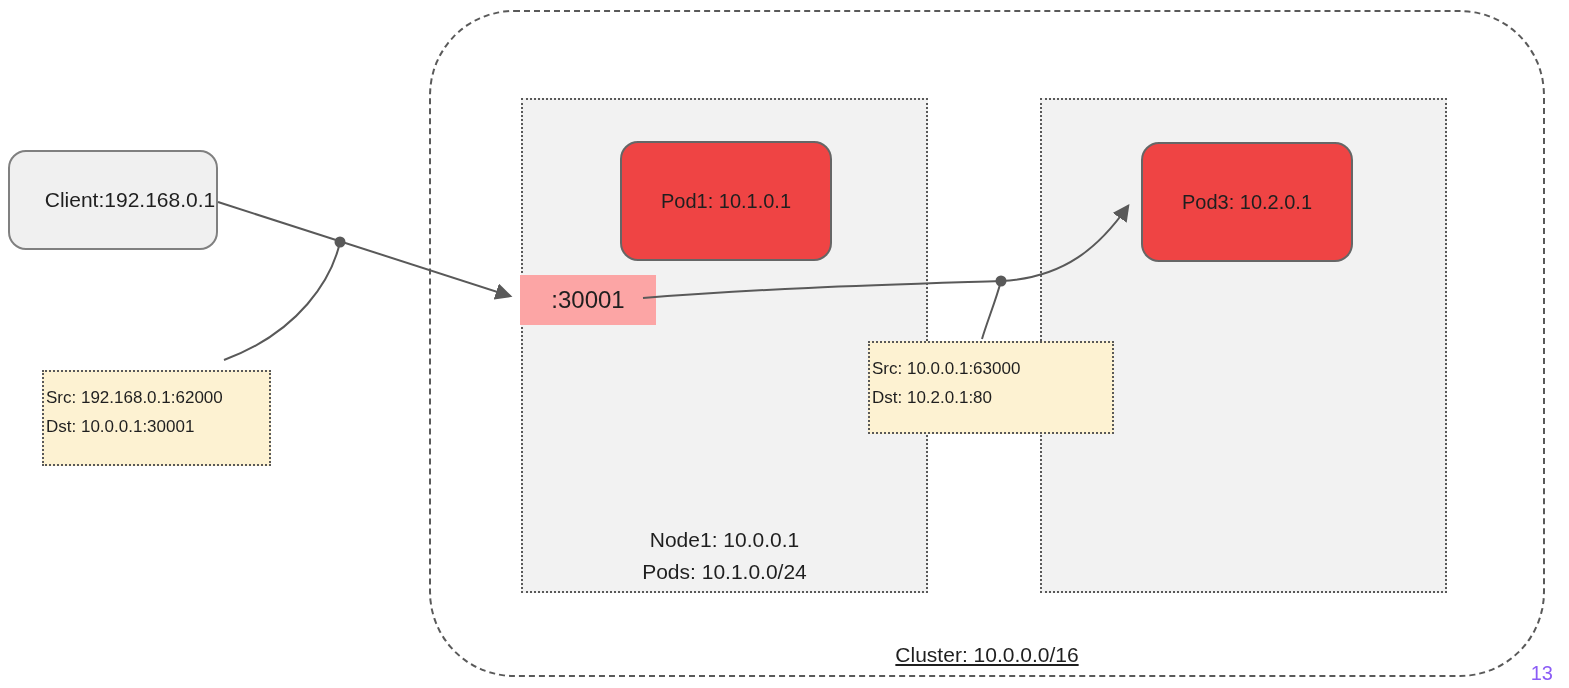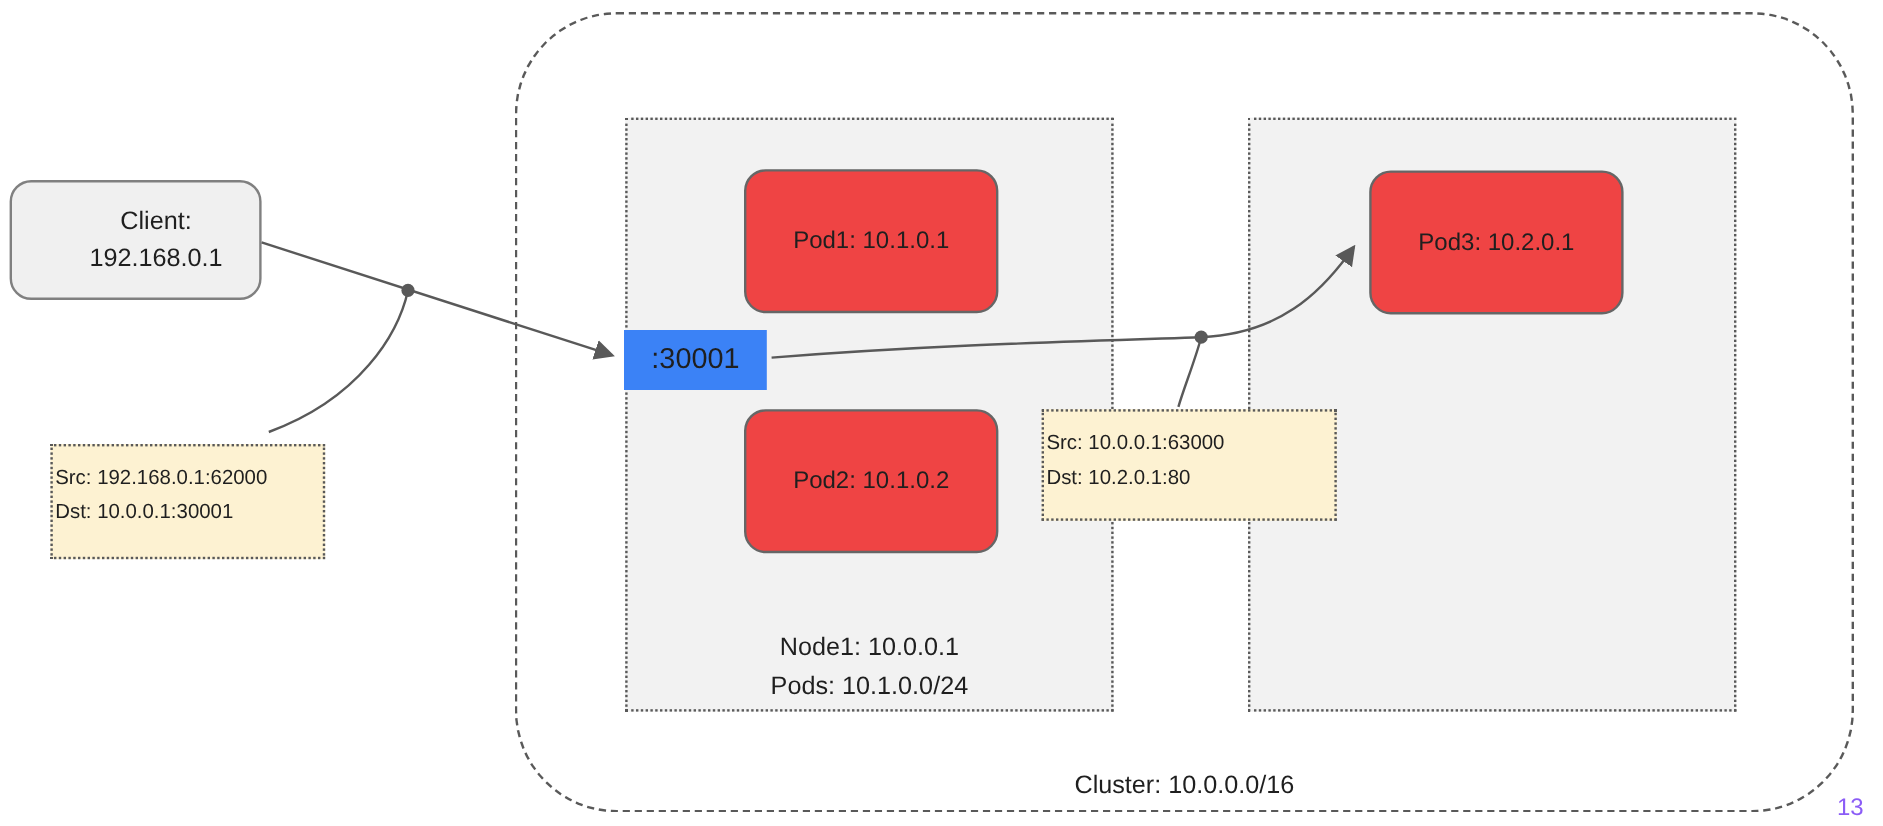--- a/index.html
+++ b/index.html
@@ -7,21 +7,21 @@
     position:relative; width:1569px; height:688px; overflow:hidden;
     font-family:"Liberation Sans", sans-serif; color:#1f1f1f; background:#ffffff;
   }
   
   .cluster {
     position:absolute; left:429px; top:10px; width:1116px; height:667px;
     border:2px dashed #595959; border-radius:85px; box-sizing:border-box;
   }
   .cluster-label {
     position:absolute; left:0; right:0; bottom:8px;
-    text-align:center; font-size:21px;
+    text-align:center; font-size:21px;text-decoration:underline;
   }
   
   .node {
     position:absolute; top:98px; width:407px; height:495px;
     background:#f2f2f2; border:2px dotted #595959; box-sizing:border-box;
   }
   .node-1 { left:521px; }
   .node-2 { left:1040px; }
   .node-label {
     position:absolute; left:0; right:0; bottom:4px;
@@ -34,27 +34,27 @@
     display:flex; align-items:center; justify-content:center;
     font-size:20px; box-sizing:border-box;
   }
   .pod-1 { left:97px; top:41px; }
   .pod-2 { left:97px; top:241px; }
   .pod-3 { left:99px; top:42px; }
   
   .client-box {
     position:absolute; left:8px; top:150px; width:210px; height:100px;
     background:#f0f0f0; border:2px solid #808080; border-radius:18px;
-    display:flex; flex-direction:column; align-items:center; justify-content:center;
+    display:flex; flex-direction:row; align-items:center; justify-content:center;
     font-size:21px; line-height:1.5; box-sizing:border-box;padding-left:34px;
   }
   
   .nodeport {
-    position:absolute; left:520px; top:275px; width:119px; height:50px;
-    background:#3b82f6; display:flex; align-items:center; justify-content:center;
+    position:absolute; left:520px; top:275px; width:136px; height:50px;
+    background:#fca5a5; display:flex; align-items:center; justify-content:center;
     font-size:24px;
   }
   
   .note {
     position:absolute; background:#fdf2d2; border:2px dotted #595959;
     font-size:17px; line-height:1.7; padding:12px 2px; box-sizing:border-box;
   }
   .note-1 { left:42px; top:370px; width:229px; height:96px; }
   .note-2 { left:868px; top:341px; width:246px; height:93px; }
   
@@ -73,23 +73,20 @@
 
 <div class="canvas">
 
   <div class="cluster">
     <div class="cluster-label">Cluster: 10.0.0.0/16</div>
   </div>
 
   <div class="node node-1">
     <div class="pod pod-1">
       <span>Pod1: 10.1.0.1</span>
-    </div>
-    <div class="pod pod-2">
-      <span>Pod2: 10.1.0.2</span>
     </div>
     <div class="node-label">
       <div>Node1: 10.0.0.1</div>
       <div>Pods: 10.1.0.0/24</div>
     </div>
   </div>
 
   <div class="node node-2">
     <div class="pod pod-3">
       <span>Pod3: 10.2.0.1</span>

